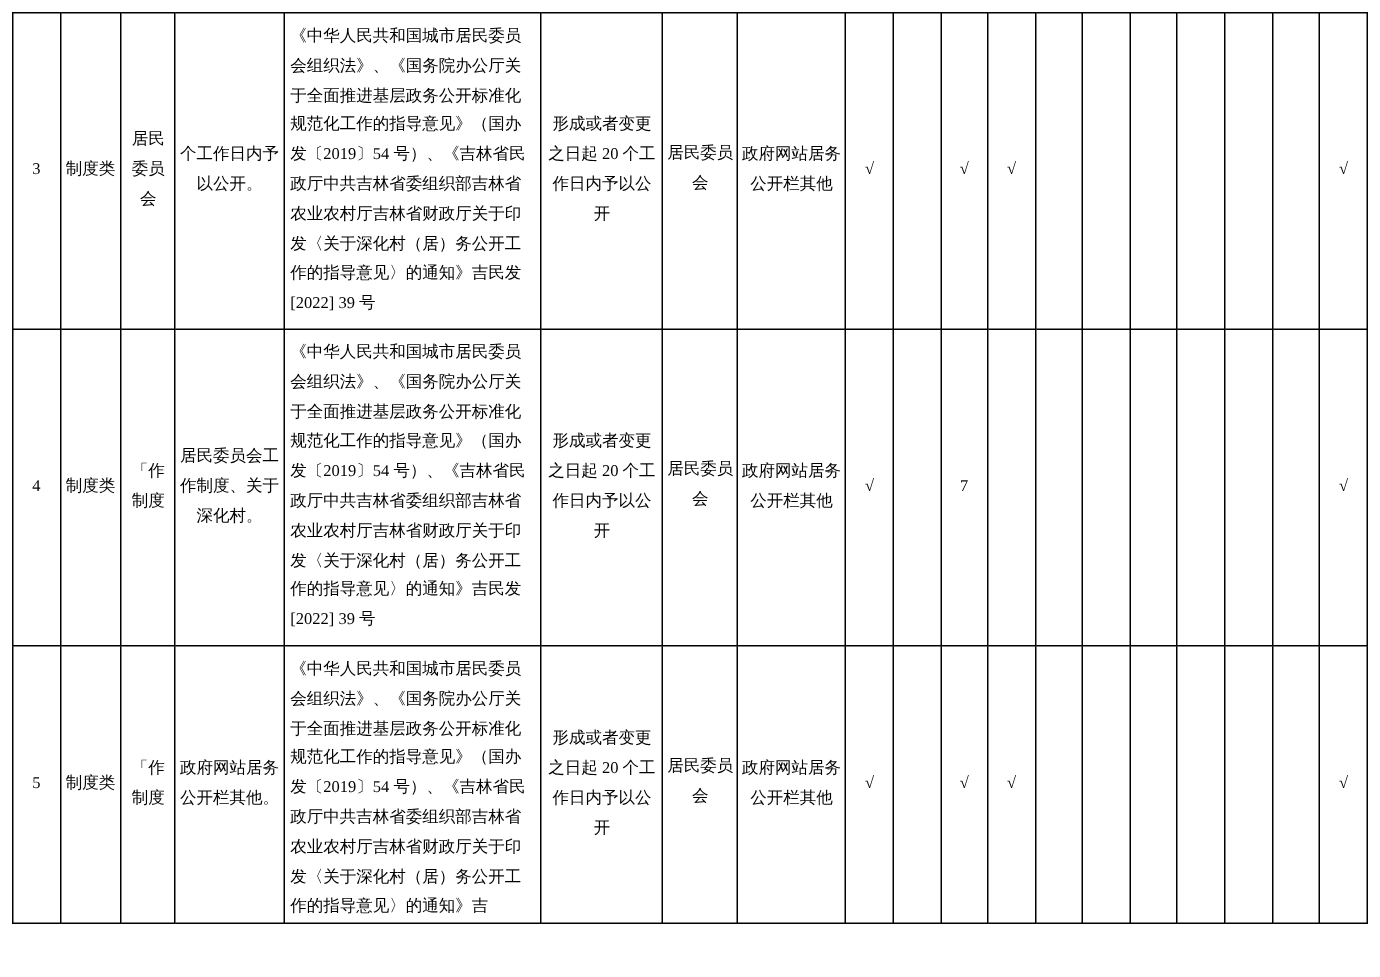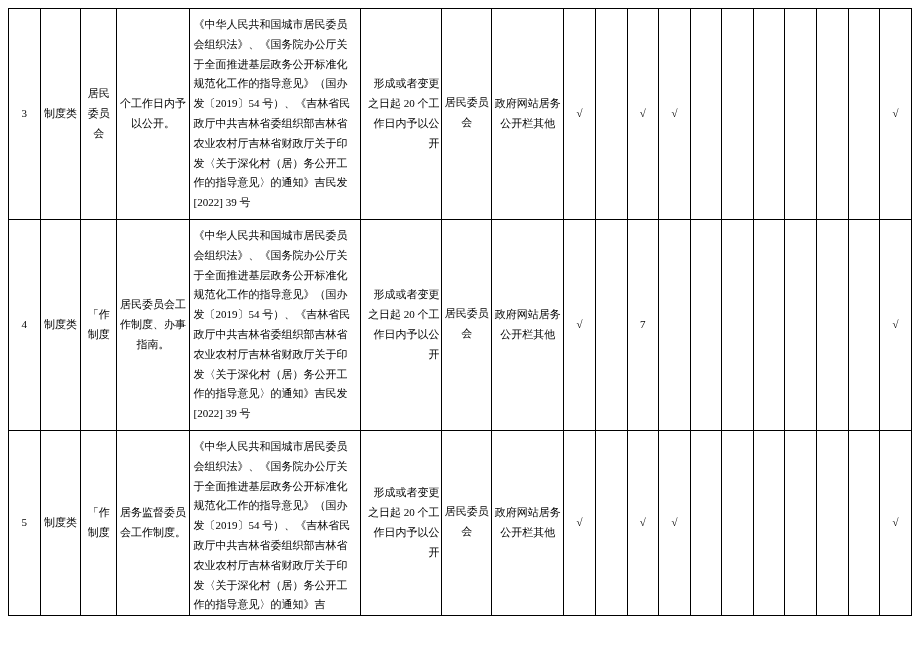--- a/index.html
+++ b/index.html
@@ -25,21 +25,21 @@
       vertical-align: middle;
       text-align: center;
       word-wrap: break-word;
       line-height: 1.8;
     }
     .col-idx { width: 3.5%; }
     .col-cat1 { width: 4.5%; font-family: Liberation Serif, serif; }
     .col-cat2 { width: 4%; }
     .col-content { width: 8%; }
     .col-basis { width: 19%; text-align: left; padding: 6px 4px; margin-top: 18px; }
-    .col-time { width: 9%; text-align: right; }
+    .col-time { width: 9%; }
     .col-subject { width: 5.5%; font-family: Liberation Mono, monospace; }
     .col-channel { width: 8%; }
     .col-c1 { width: 3.5%; }
     .col-c2 { width: 3.5%; }
     .col-c3 { width: 3.5%; }
     .col-c4 { width: 3.5%; }
     .col-c5 { width: 3.5%; }
     .col-c6 { width: 3.5%; }
     .col-c7 { width: 3.5%; }
     .col-c8 { width: 3.5%; }
@@ -72,42 +72,42 @@
       <td class="col-c7"></td>
       <td class="col-c8"></td>
       <td class="col-c9"></td>
       <td class="col-c10"></td>
       <td class="col-c11">√</td>
     </tr>
     <tr>
       <td class="col-idx">4</td>
       <td class="col-cat1">制度类</td>
       <td class="col-cat2">「作制度</td>
-      <td class="col-content">居民委员会工作制度、办事指南。</td>
+      <td class="col-content">居民委员会工作制度、关于深化村。</td>
       <td class="col-basis">《中华人民共和国城市居民委员会组织法》、《国务院办公厅关于全面推进基层政务公开标准化规范化工作的指导意见》（国办发〔2019〕54 号）、《吉林省民政厅中共吉林省委组织部吉林省农业农村厅吉林省财政厅关于印发〈关于深化村（居）务公开工作的指导意见〉的通知》吉民发 [2022] 39 号</td>
       <td class="col-time">形成或者变更之日起 20 个工作日内予以公开</td>
       <td class="col-subject">居民委员会</td>
       <td class="col-channel">政府网站居务公开栏其他</td>
       <td class="col-c1">√</td>
       <td class="col-c2"></td>
       <td class="col-c3">7</td>
       <td class="col-c4"></td>
       <td class="col-c5"></td>
       <td class="col-c6"></td>
       <td class="col-c7"></td>
       <td class="col-c8"></td>
       <td class="col-c9"></td>
       <td class="col-c10"></td>
       <td class="col-c11">√</td>
     </tr>
     <tr class="row5">
       <td class="col-idx">5</td>
       <td class="col-cat1">制度类</td>
       <td class="col-cat2">「作制度</td>
-      <td class="col-content">居务监督委员会工作制度。</td>
+      <td class="col-content">政府网站居务公开栏其他。</td>
       <td class="col-basis">《中华人民共和国城市居民委员会组织法》、《国务院办公厅关于全面推进基层政务公开标准化规范化工作的指导意见》（国办发〔2019〕54 号）、《吉林省民政厅中共吉林省委组织部吉林省农业农村厅吉林省财政厅关于印发〈关于深化村（居）务公开工作的指导意见〉的通知》吉</td>
       <td class="col-time">形成或者变更之日起 20 个工作日内予以公开</td>
       <td class="col-subject">居民委员会</td>
       <td class="col-channel">政府网站居务公开栏其他</td>
       <td class="col-c1">√</td>
       <td class="col-c2"></td>
       <td class="col-c3">√</td>
       <td class="col-c4">√</td>
       <td class="col-c5"></td>
       <td class="col-c6"></td>

